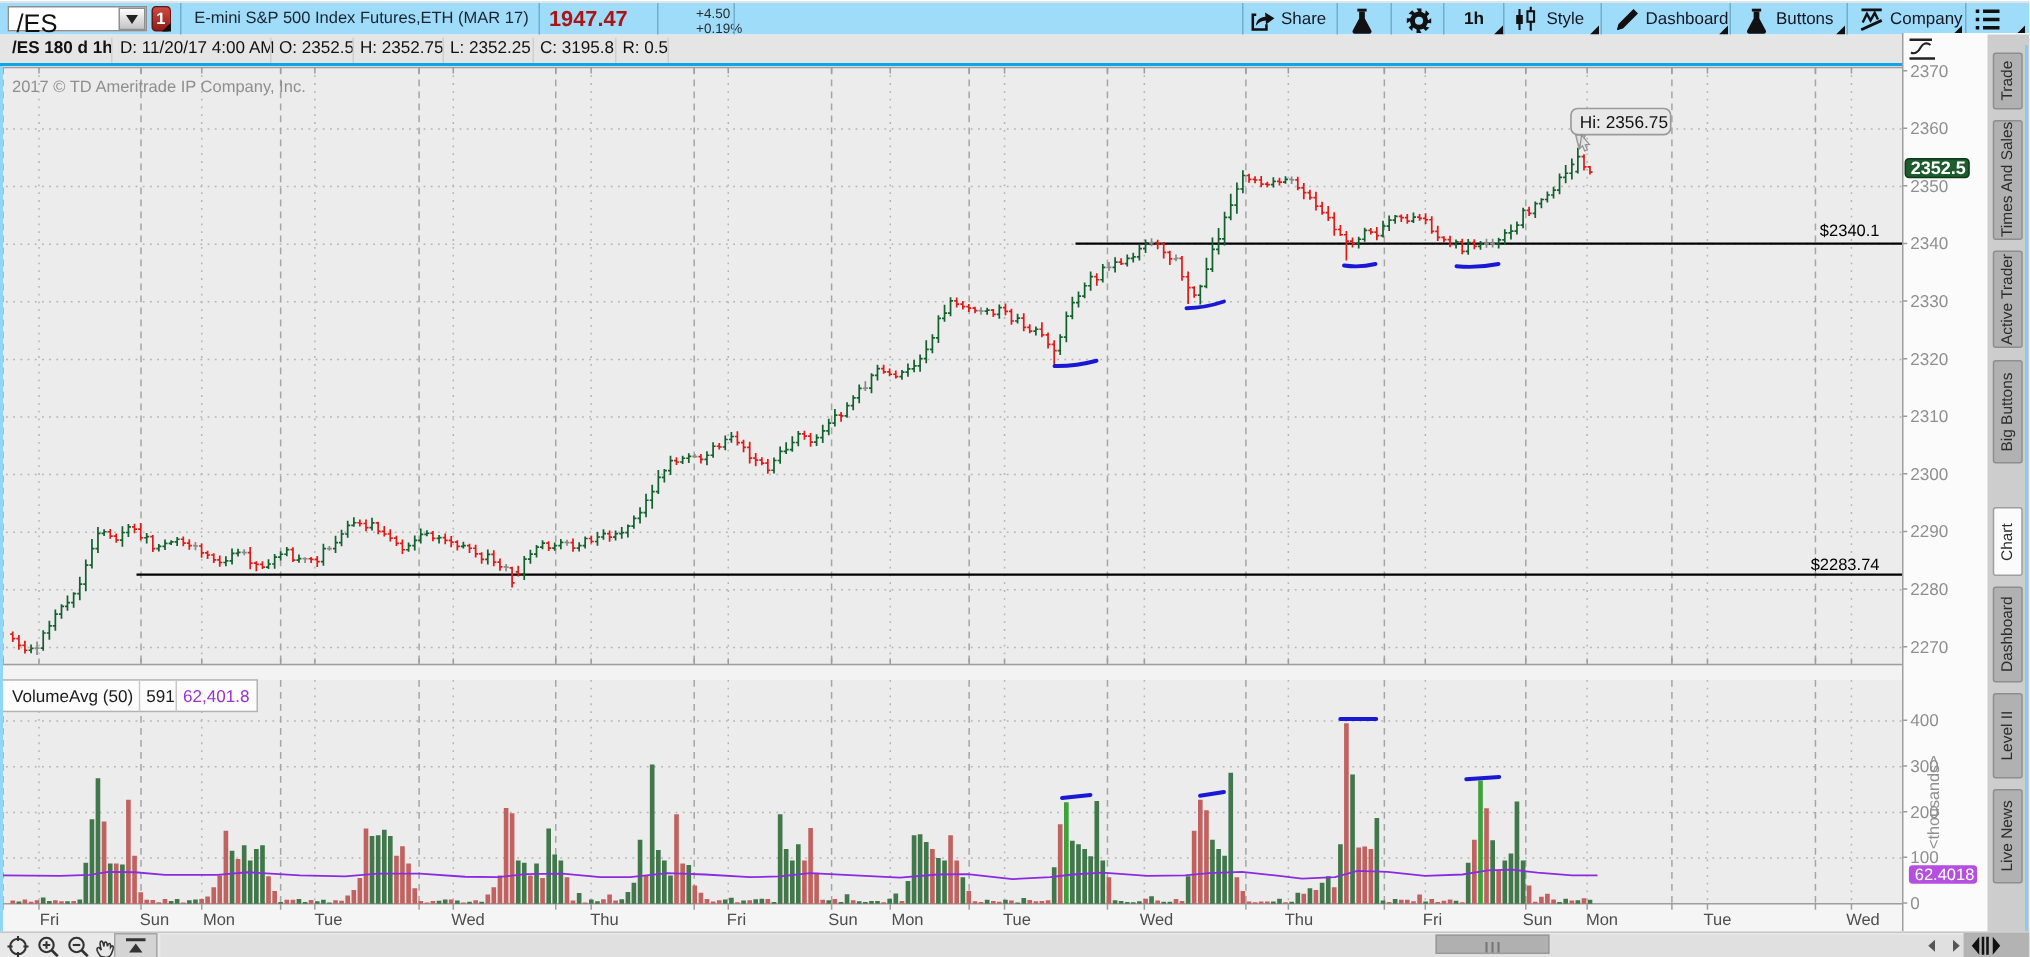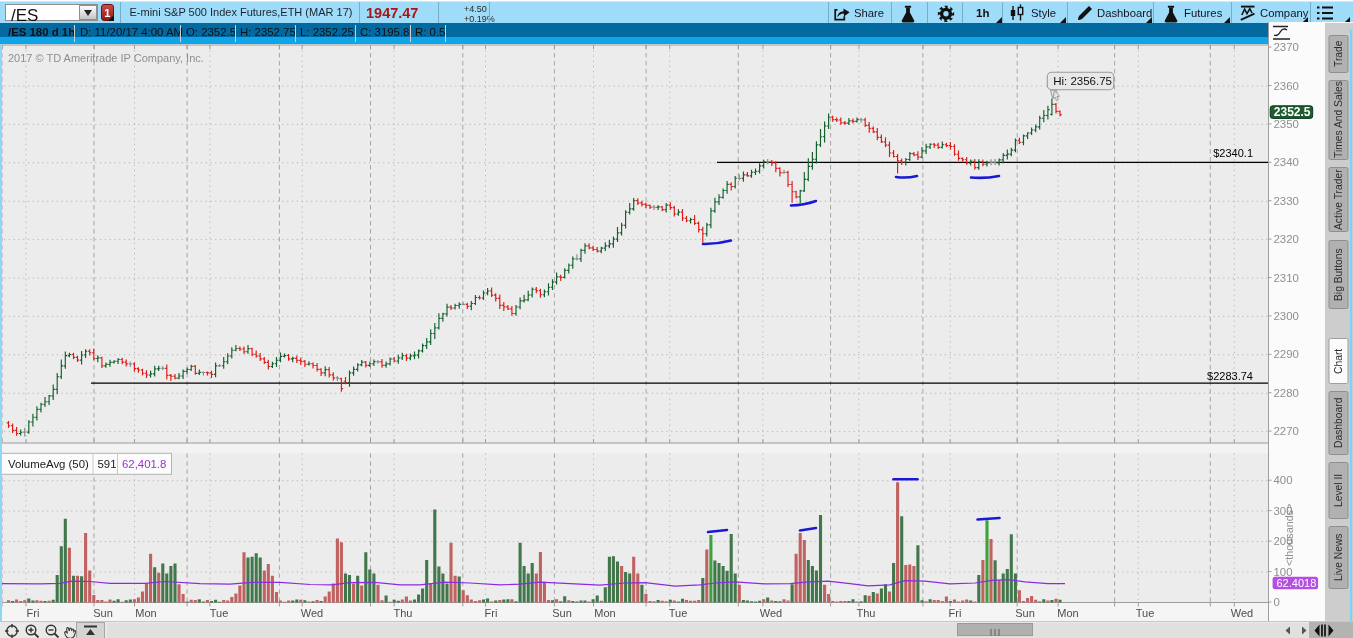--- a/index.html
+++ b/index.html
@@ -1,21 +1,21 @@
 <!DOCTYPE html>
 <html><head><meta charset="utf-8"><style>
 *{margin:0;padding:0;box-sizing:border-box}
 html,body{width:1353px;height:638px;overflow:hidden;background:#fff;
 font-family:"Liberation Sans",sans-serif;position:relative}
 .abs{position:absolute}
 #topbar{left:0;top:1px;width:1353px;height:21.5px;background:#9edcfa;border-top:1px solid #e3e3e3}
 #topbar .sep{position:absolute;top:0;width:1px;height:21.5px;background:#74aecb}
 .btxt{position:absolute;top:4.5px;font-size:11.3px;color:#15151f;white-space:nowrap}
 .tri{position:absolute;width:0;height:0;border-left:6px solid transparent;border-bottom:6px solid #111}
-#ohlc{left:0;top:22.5px;width:1268px;height:21px;background:#0369a1;border-bottom:7px solid #0ea5e9;font-size:11.4px;color:#111}
+#ohlc{left:0;top:22.5px;width:1268px;height:21px;background:#e5e5e5;border-bottom:2px solid #0ea5e9;font-size:11.4px;color:#111}
 #ohlc .cell{position:absolute;top:3px;white-space:nowrap}
 #ohlc .csep{position:absolute;top:2px;width:1px;height:17px;background:#cfcfcf}
 #chart{left:0;top:43.5px}
 #leftedge{left:0;top:43.5px;width:1.8px;height:594.5px;background:#90d7f7}
 #axis{left:1268.3px;top:22px}
 #tabs{left:1324.5px;top:22.5px;width:28.5px;height:615.5px;background:#cdcdcd}
 .vtab{position:absolute;left:4.5px;width:19.5px;background:#b1b1b1;border:1px solid #8e8e8e;
 border-radius:2px;color:#2c2c2c;font-size:10.3px;display:flex;align-items:center;justify-content:center;
 writing-mode:vertical-rl;transform:rotate(180deg);white-space:nowrap}
 #blueright{left:1349.5px;top:30px;width:2.5px;height:592px;background:#7fd0f7}
@@ -69,21 +69,21 @@
       <path d="M1 15L2 11L12 1L15 4L5 14Z" fill="#111"></path>
       <path d="M1 15L4.5 14L2 11.5Z" fill="#111"></path>
     </svg>
   <div class="btxt" style="left:1097px">Dashboard</div>
   <div class="tri" style="left:1146px;top:14.5px"></div>
   <div class="sep" style="left:1152.6px"></div>
   <svg class="abs" style="left:1162px;top:2.5px" width="18" height="18" viewBox="0 0 18 18">
       <path d="M7.1 2.6h3.8v4.8l4.3 8a1.45 1.45 0 0 1 -1.3 2.1H4.1a1.45 1.45 0 0 1 -1.3-2.1l4.3-8Z" fill="#111"></path>
       <rect x="5.9" y="0.8" width="6.2" height="1.9" fill="#111"></rect>
     </svg>
-  <div class="btxt" style="left:1184px">Futures</div>
+  <div class="btxt" style="left:1184px">Buttons</div>
   <div class="tri" style="left:1224px;top:14.5px"></div>
   <div class="sep" style="left:1230.5px"></div>
   <svg class="abs" style="left:1240px;top:3px" width="17" height="16" viewBox="0 0 17 16">
       <path d="M1 1.6h13.5" stroke="#111" stroke-width="1.9"></path>
       <path d="M1.8 10L4.6 4.2L7 8.6L9.8 3.6L12 8" stroke="#111" stroke-width="1.6" fill="none"></path>
       <path d="M0.8 14.8L14.5 8.6" stroke="#111" stroke-width="1.9"></path>
     </svg>
   <div class="btxt" style="left:1260px">Company</div>
   <div class="tri" style="left:1302px;top:14.5px"></div>
   <div class="sep" style="left:1309.5px"></div>

